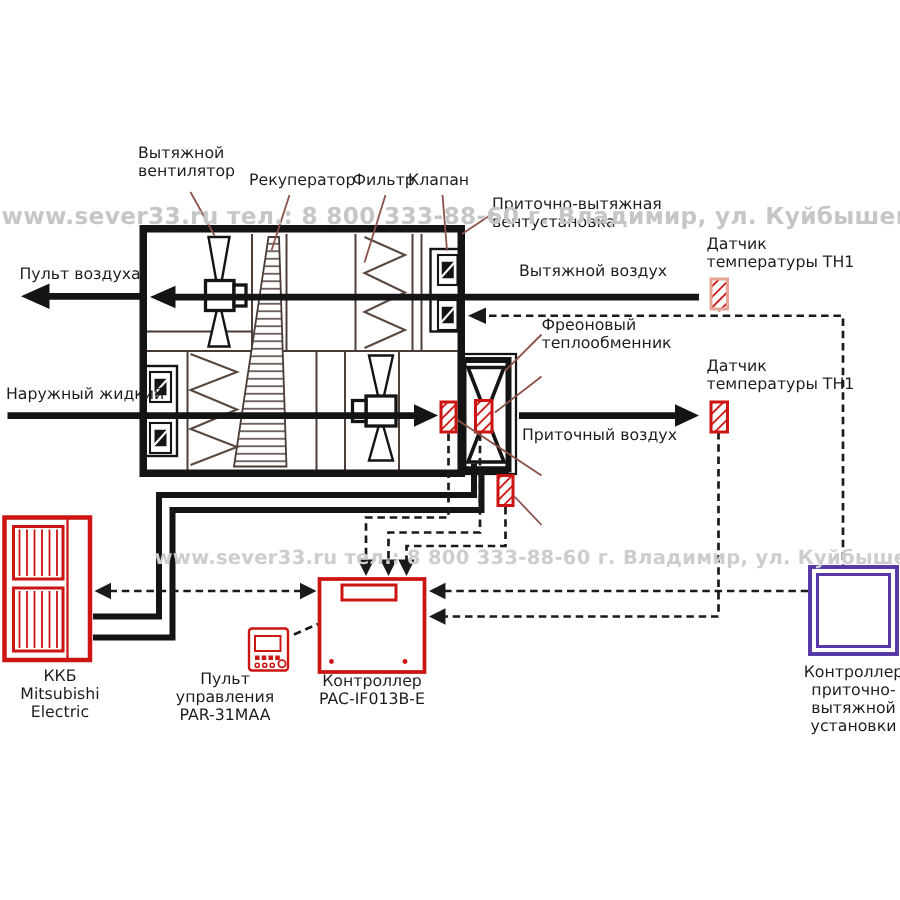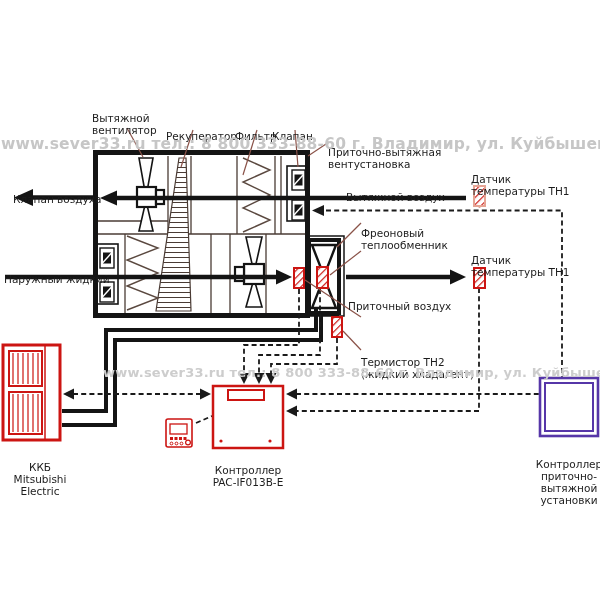--- a/index.html
+++ b/index.html
@@ -1,20 +1,20 @@
 <!DOCTYPE html>
 <html><head>
 <meta charset="utf-8">
 <style>
   html,body{margin:0;padding:0;background:#ffffff;}
   #canvas{position:relative;width:600px;height:600px;background:#ffffff;overflow:hidden;
           font-family:"DejaVu Sans","Liberation Sans",sans-serif;}
   #diagram-svg{position:absolute;left:0;top:0;z-index:1;}
   .lbl{position:absolute;z-index:2;color:#1c1c1c;font-size:10.5px;line-height:1.14;
-       white-space:pre-line;margin-top:16px;}
+       white-space:pre-line;}
   .lbl.center{text-align:center;}
   .wm{position:absolute;z-index:3;font-weight:bold;color:#c6c6c6;white-space:nowrap;
       letter-spacing:0.2px;}
   #wm-top{left:1px;top:135px;font-size:15.5px;}
   #wm-bottom{left:103px;top:365px;font-size:13px;color:#cdcdcd;}
 </style>
 </head>
 <body>
 
 <div id="canvas">
@@ -201,34 +201,34 @@
   </g>
 </svg>
 
 <div class="lbl" style="left:92px;top:97px">Вытяжной
 вентилятор</div>
 <div class="lbl" style="left:166px;top:115px">Рекуператор</div>
 <div class="lbl" style="left:235px;top:115px">Фильтр</div>
 <div class="lbl" style="left:272px;top:115px">Клапан</div>
 <div class="lbl" style="left:328px;top:131px">Приточно-вытяжная
 вентустановка</div>
-<div class="lbl" style="left:13px;top:178px">Клапан воздуха</div>
+<div class="lbl" style="left:13px;top:178px">Пульт воздуха</div>
 <div class="lbl" style="left:346px;top:176px">Вытяжной воздух</div>
 <div class="lbl" style="left:471px;top:158px">Датчик
 температуры TH1</div>
 <div class="lbl" style="left:361px;top:212px">Фреоновый
 теплообменник</div>
 <div class="lbl" style="left:471px;top:239px">Датчик
 температуры TH1</div>
 <div class="lbl" style="left:4px;top:258px">Наружный жидкий</div>
 <div class="lbl" style="left:348px;top:285px">Приточный воздух</div>
-<div class="lbl" style="left:361px;top:341px">Термистор TH2
-(жидкий хладагент)</div>
 <div class="lbl center" style="left:-2px;top:446px;width:84px">ККБ
 Mitsubishi Electric</div>
+<div class="lbl center" style="left:103px;top:448px;width:94px">Пульт управления
+PAR-31MAA</div>
 <div class="lbl center" style="left:203px;top:449px;width:90px">Контроллер
 PAC-IF013B-E</div>
 <div class="lbl center" style="left:530px;top:443px;width:78px">Контроллер
 приточно-
 вытяжной
 установки</div>
 
 <div class="wm" id="wm-top">www.sever33.ru тел.: 8 800 333-88-60 г. Владимир, ул. Куйбышева, 66-Б</div>
 <div class="wm" id="wm-bottom">www.sever33.ru тел.: 8 800 333-88-60 г. Владимир, ул. Куйбышева, 66-Б</div>
 

